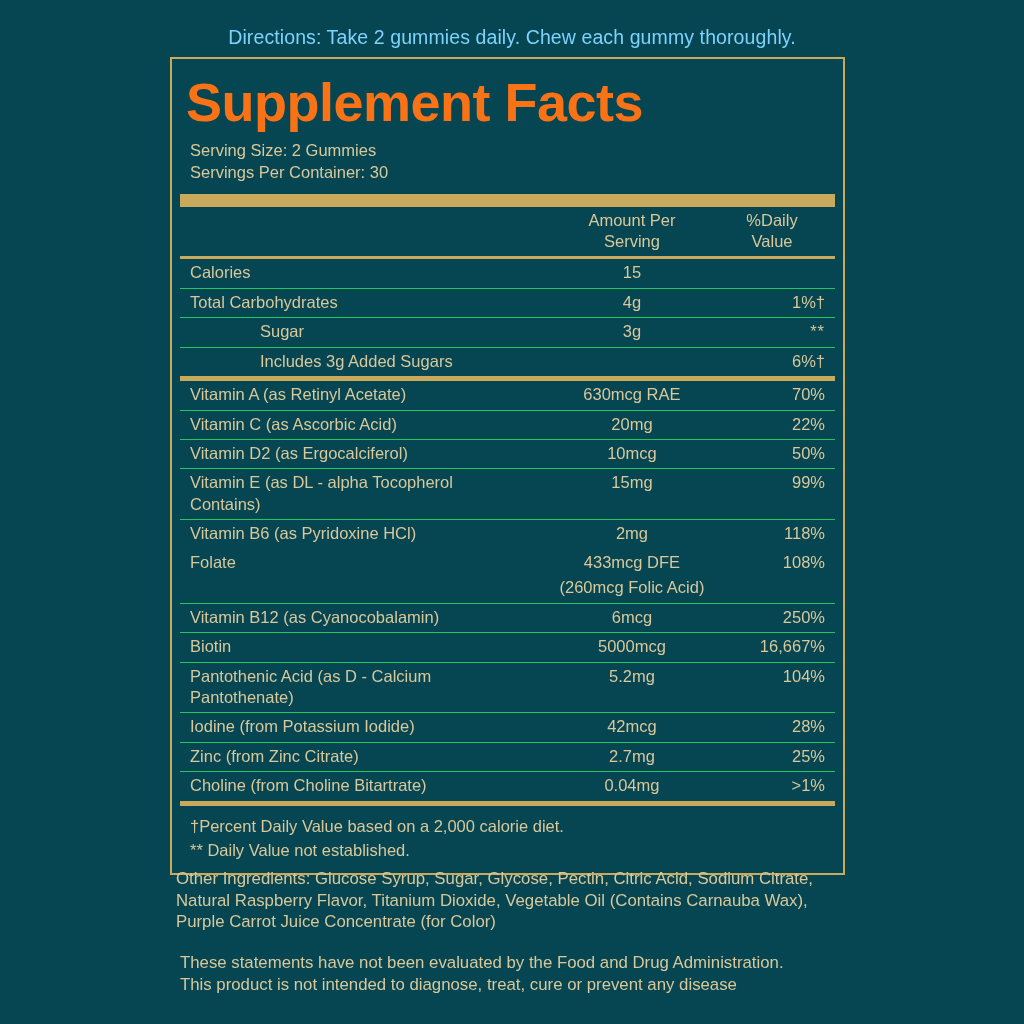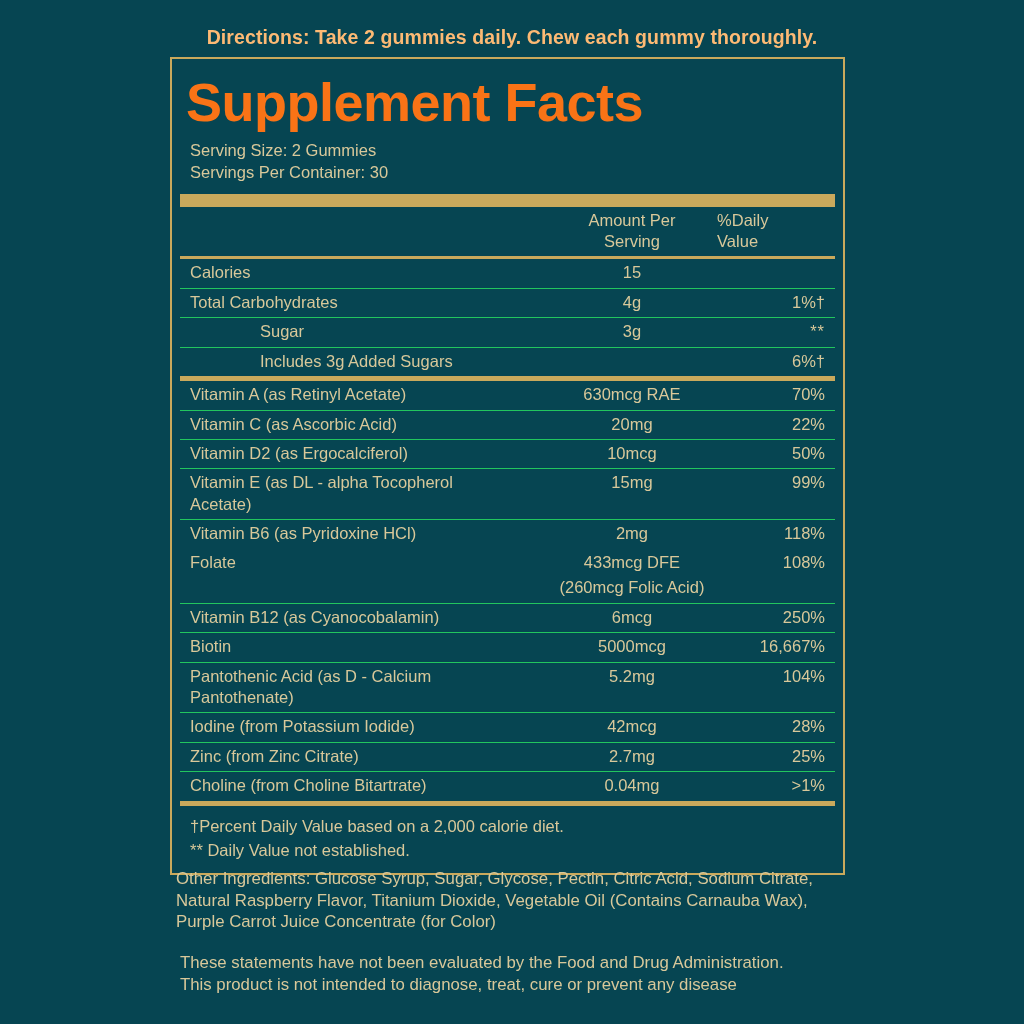--- a/index.html
+++ b/index.html
@@ -20,23 +20,22 @@
     height: 1024px;
     box-sizing: border-box;
   }
   .directions {
     position: absolute;
     top: 26px;
     left: 0;
     width: 1024px;
     text-align: center;
     font-size: 19.5px;
-    color: #fdba74;
+    color: #7dd3fc;
     letter-spacing: 0.1px;
-    font-weight: bold;
   }
 
   .panel {
     position: absolute;
     top: 57px;
     left: 170px;
     width: 675px;
     box-sizing: border-box;
     border: 2px solid #c9a95c;
     padding: 0;
@@ -78,21 +77,21 @@
   .col-name { width: 56%; padding-left: 10px !important; }
   .col-amt  { width: 26%; text-align: center; }
   .col-dv   { width: 18%; text-align: right; padding-right: 10px !important; }
 
   .hdr td {
     padding-top: 6px;
     padding-bottom: 8px;
     font-size: 16.5px;
   }
   .hdr .col-amt, .hdr .col-dv { text-align: center; }
-  .hdr .col-dv { text-align: left; padding-right: 8px !important; }
+  .hdr .col-dv { text-align: center; padding-right: 8px !important; }
 
   tr.line-thin td { border-top: 1px solid #22c55e; }
   tr.line-thick td { border-top: 5px solid #c9a95c; }
   tr.line-med td { border-top: 3px solid #c9a95c; }
 
   .indent1 { padding-left: 80px !important; }
   .star { letter-spacing: 1px; }
 
   .footnotes {
     border-top: 5px solid #c9a95c;
@@ -189,21 +188,21 @@
 
       <tr class="line-thin">
         <td class="col-name">Vitamin D2 (as Ergocalciferol)</td>
         <td class="col-amt">10mcg</td>
         <td class="col-dv">50%</td>
       </tr>
 
       <tr class="line-thin">
         <td class="col-name">
           <div>Vitamin E (as DL - alpha Tocopherol</div>
-          <div>Acetate)</div>
+          <div>Contains)</div>
         </td>
         <td class="col-amt">15mg</td>
         <td class="col-dv">99%</td>
       </tr>
 
       <tr class="line-thin">
         <td class="col-name">Vitamin B6 (as Pyridoxine HCl)</td>
         <td class="col-amt">2mg</td>
         <td class="col-dv">118%</td>
       </tr>

